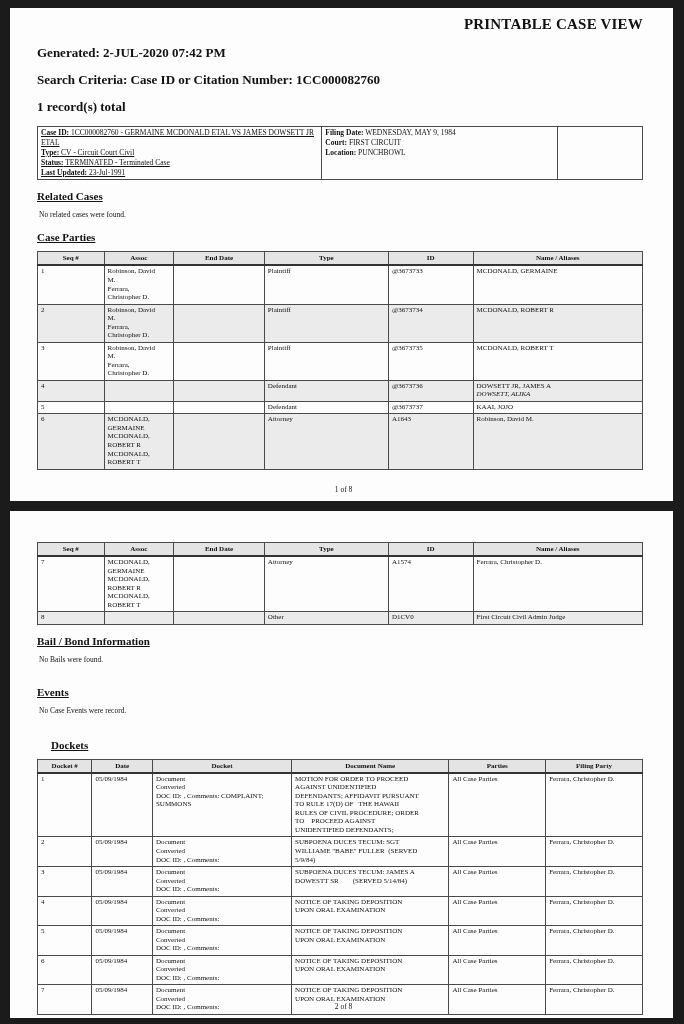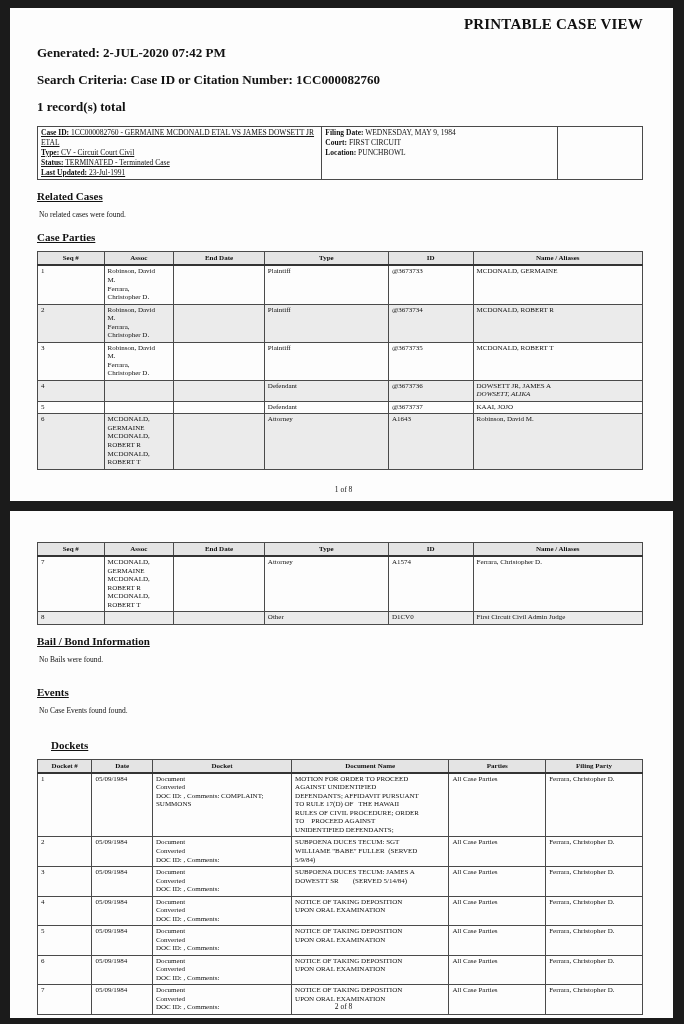--- a/index.html
+++ b/index.html
@@ -269,21 +269,21 @@
           <td class="c-id">D1CV0</td>
           <td class="c-name">First Circuit Civil Admin Judge</td>
         </tr>
       </tbody>
     </table>
 
   <div class="section-heading">Bail / Bond Information</div>
   <div class="empty-text">No Bails were found.</div>
 
   <div class="section-heading events-gap">Events</div>
-  <div class="empty-text">No Case Events found found.</div>
+  <div class="empty-text">No Case Events were record.</div>
 
   <div class="section-heading dockets-gap">Dockets</div>
   <table class="data dockets-table">
       <colgroup>
         <col style="width: 9%;">
         <col style="width: 10%;">
         <col style="width: 23%;">
         <col style="width: 26%;">
         <col style="width: 16%;">
         <col style="width: 16%;">

